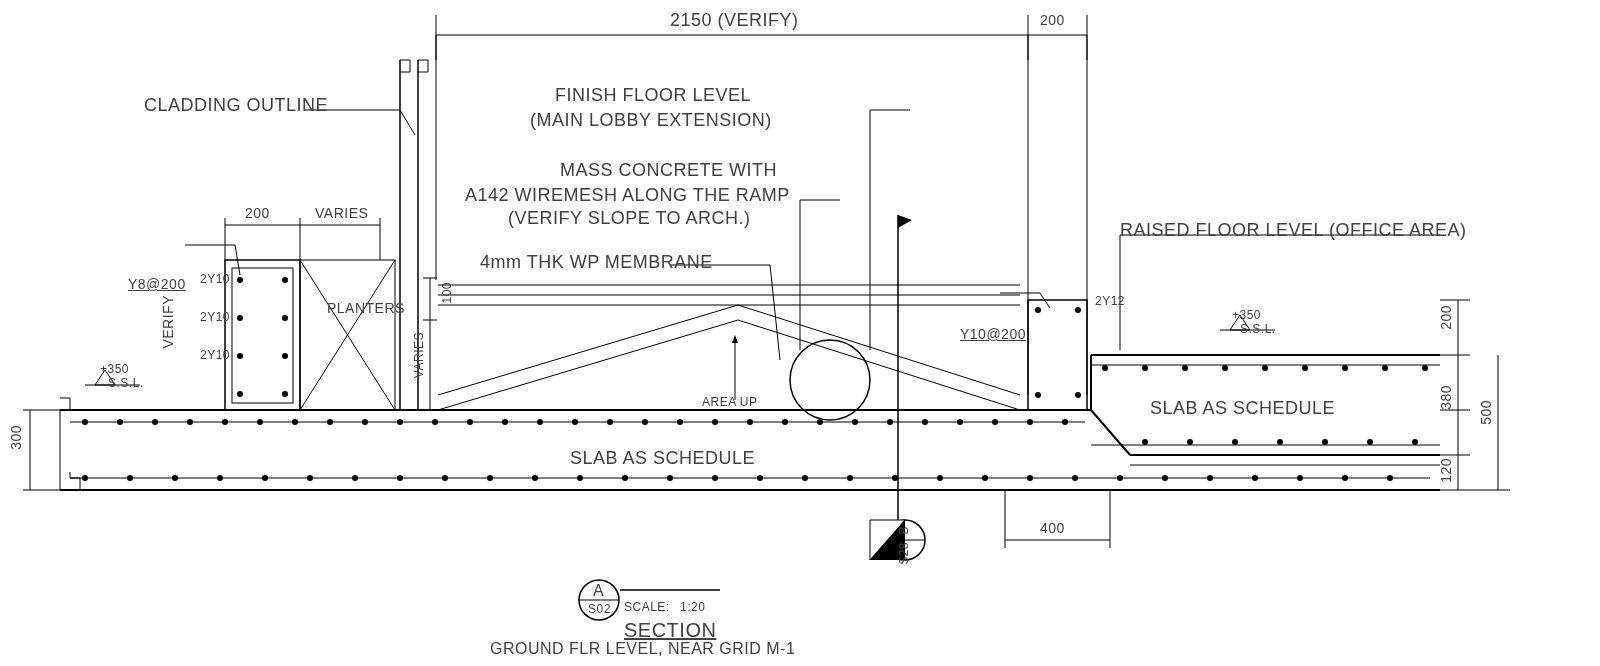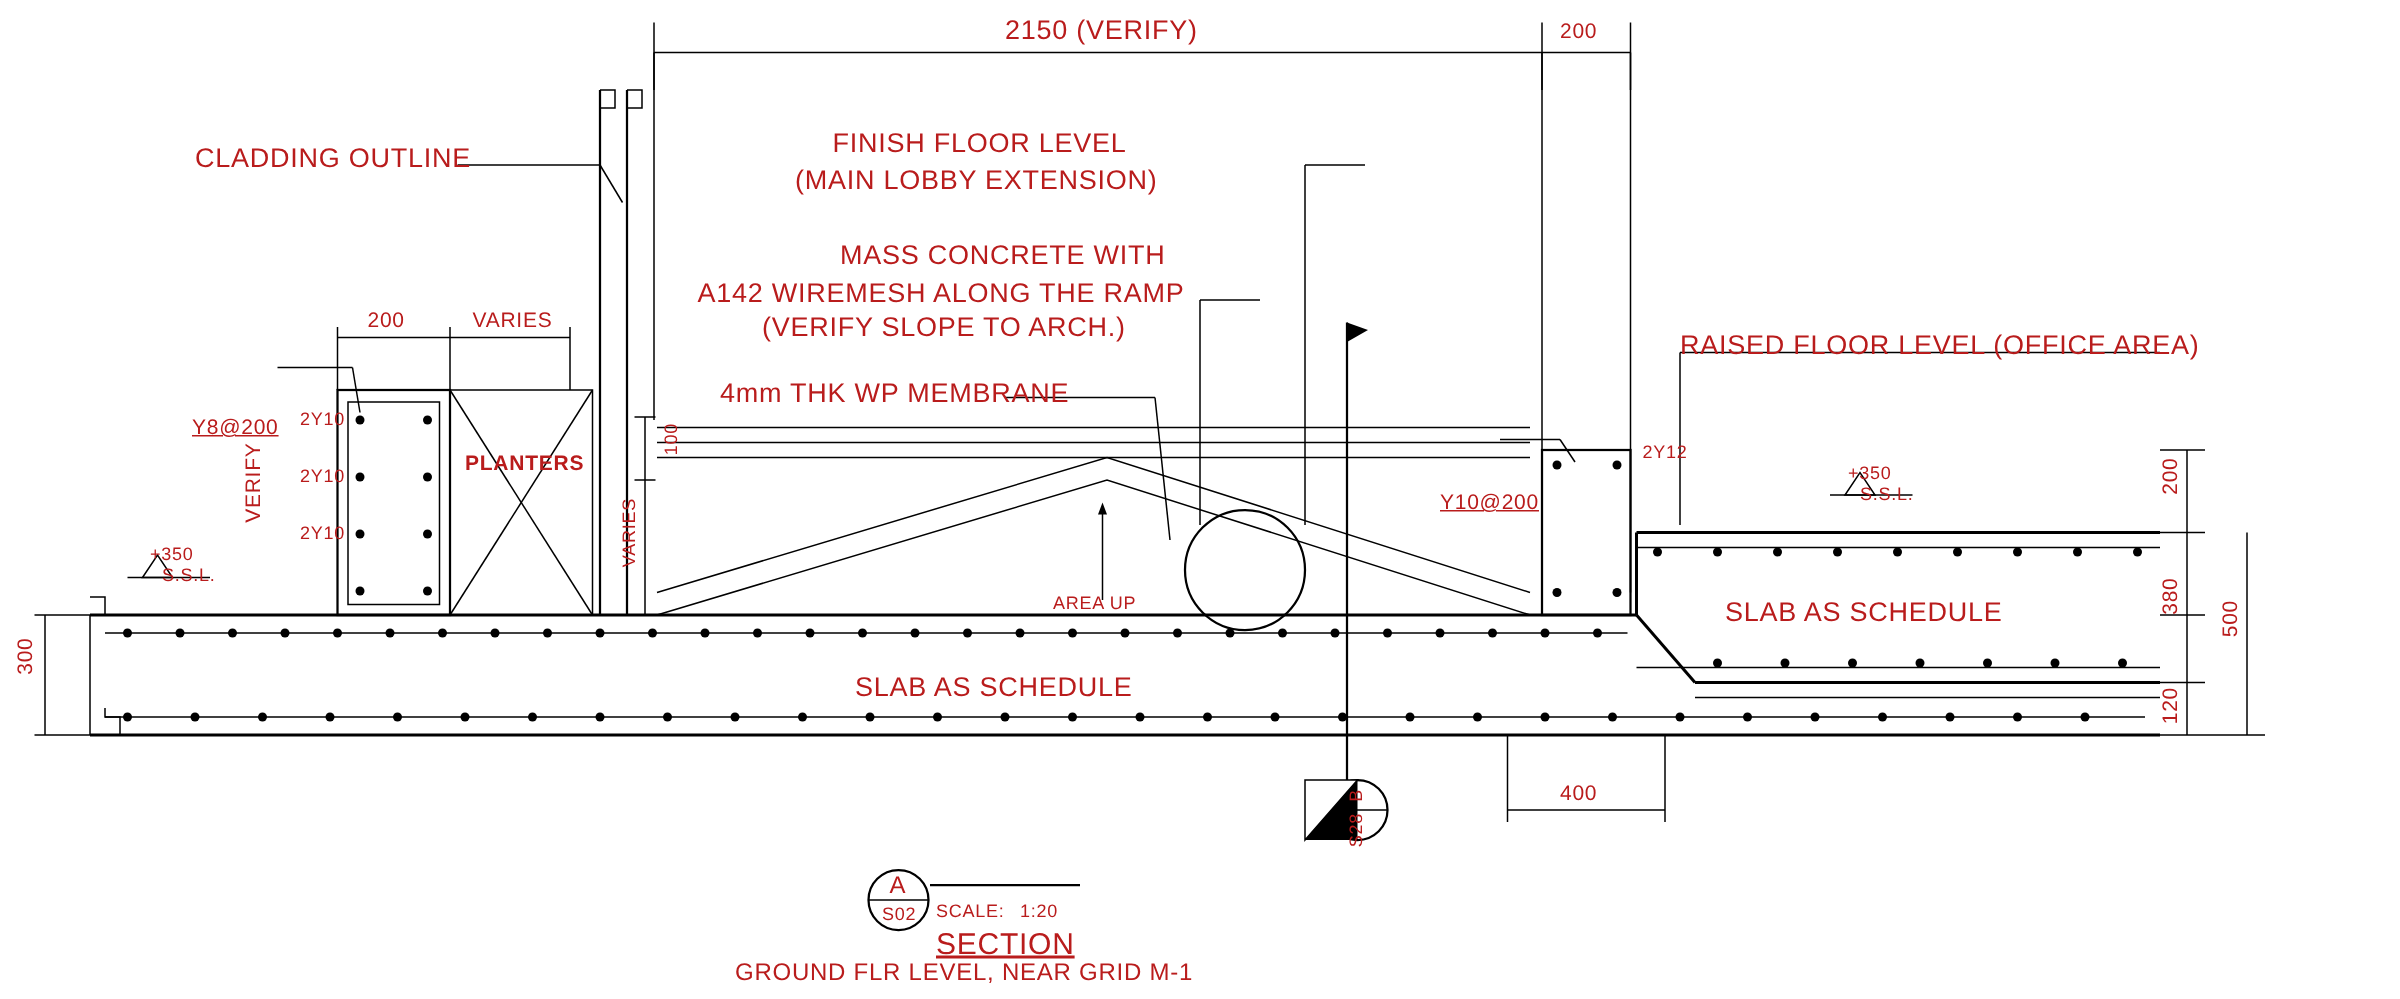--- a/index.html
+++ b/index.html
@@ -8,21 +8,21 @@
     font-family: Arial, Helvetica, sans-serif;
     background: #fff;
     width: 1600px;
     height: 666px;
     position: relative;
     overflow: hidden;
   }
   .lbl {
     position: absolute;
     font-size: 18px;
-    color: #b91c1c;
+    color: #404040;
     white-space: nowrap;
     letter-spacing: 0.5px;
   }
   .sm { font-size: 14px; }
   .xs { font-size: 12px; }
   .mid { font-size: 16px; }
   .vert {
     writing-mode: vertical-rl;
     transform: rotate(180deg);
   }
@@ -252,42 +252,42 @@
   <path d="M732 343 L735 335 L738 343 Z" class="dot"></path>
 
   <circle cx="599" cy="600" r="20" class="med"></circle>
   <line x1="579" y1="600" x2="619" y2="600" class="thin"></line>
   <line x1="620" y1="590" x2="720" y2="590" class="med"></line>
 </svg>
 
 <div class="lbl" style="left:670px; top:10px;">2150 (VERIFY)</div>
 <div class="lbl sm" style="left:1040px; top:12px;">200</div>
 
-<div class="lbl" style="left:130px; top:95px;">CLADDING OUTLINE</div>
+<div class="lbl" style="left:144px; top:95px;">CLADDING OUTLINE</div>
 
 <div class="lbl" style="left:555px; top:85px;">FINISH FLOOR LEVEL</div>
 <div class="lbl" style="left:530px; top:110px;">(MAIN LOBBY EXTENSION)</div>
 
 <div class="lbl" style="left:560px; top:160px;">MASS CONCRETE WITH</div>
 <div class="lbl" style="left:465px; top:185px;">A142 WIREMESH ALONG THE RAMP</div>
 <div class="lbl" style="left:508px; top:208px;text-align:center;">(VERIFY SLOPE TO ARCH.)</div>
 
 <div class="lbl" style="left:480px; top:252px;">4mm THK WP MEMBRANE</div>
 
 <div class="lbl" style="left:1120px; top:220px;">RAISED FLOOR LEVEL (OFFICE AREA)</div>
 
 <div class="lbl sm" style="left:245px; top:205px;">200</div>
 <div class="lbl sm" style="left:315px; top:205px;">VARIES</div>
 
 <div class="lbl sm under" style="left:128px; top:232px;">Y8@200</div>
 <div class="lbl xs" style="left:200px; top:272px;">2Y10</div>
 <div class="lbl xs" style="left:200px; top:310px;">2Y10</div>
 <div class="lbl xs" style="left:200px; top:348px;">2Y10</div>
 
-<div class="lbl sm" style="left:310px; top:300px;font-weight:bold;">PLANTERS</div>
+<div class="lbl sm" style="left:327px; top:300px;">PLANTERS</div>
 
 <div class="lbl sm vert" style="left:160px; top:295px;">VERIFY</div>
 
 <div class="lbl xs vert" style="left:440px; top:282px;">100</div>
 <div class="lbl xs vert" style="left:412px; top:332px;">VARIES</div>
 
 <div class="lbl sm under" style="left:960px; top:282px;">Y10@200</div>
 <div class="lbl xs" style="left:1095px; top:294px;">2Y12</div>
 
 <div class="lbl xs" style="left:100px; top:362px;">+350</div>

